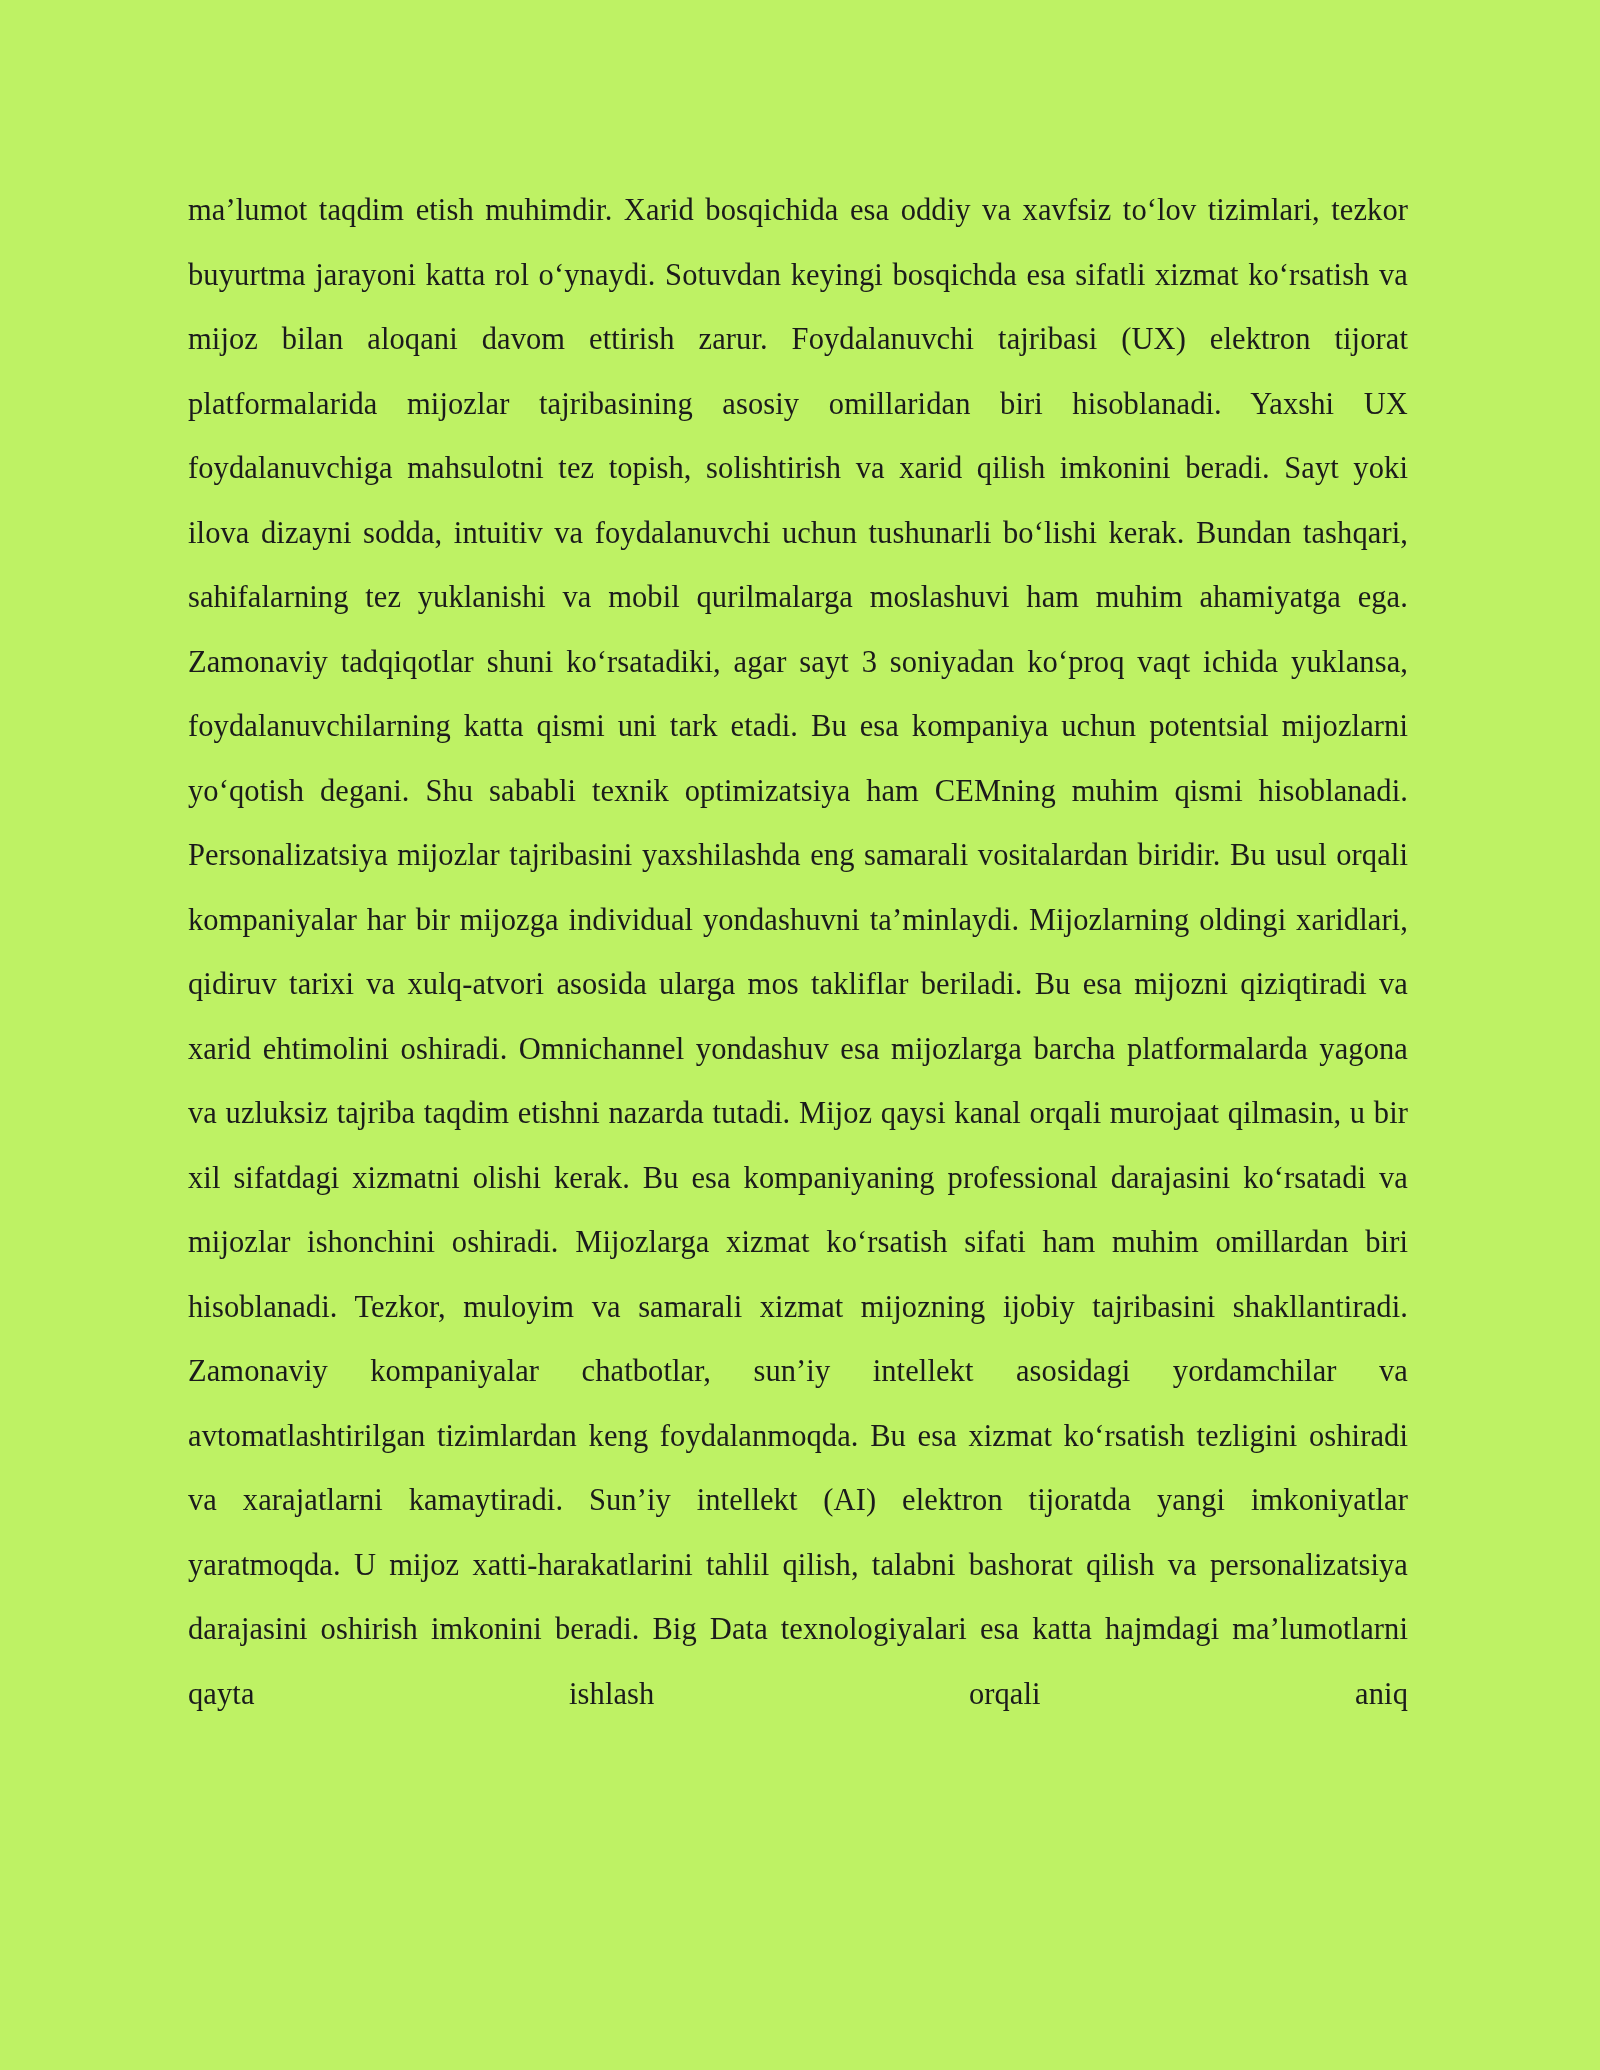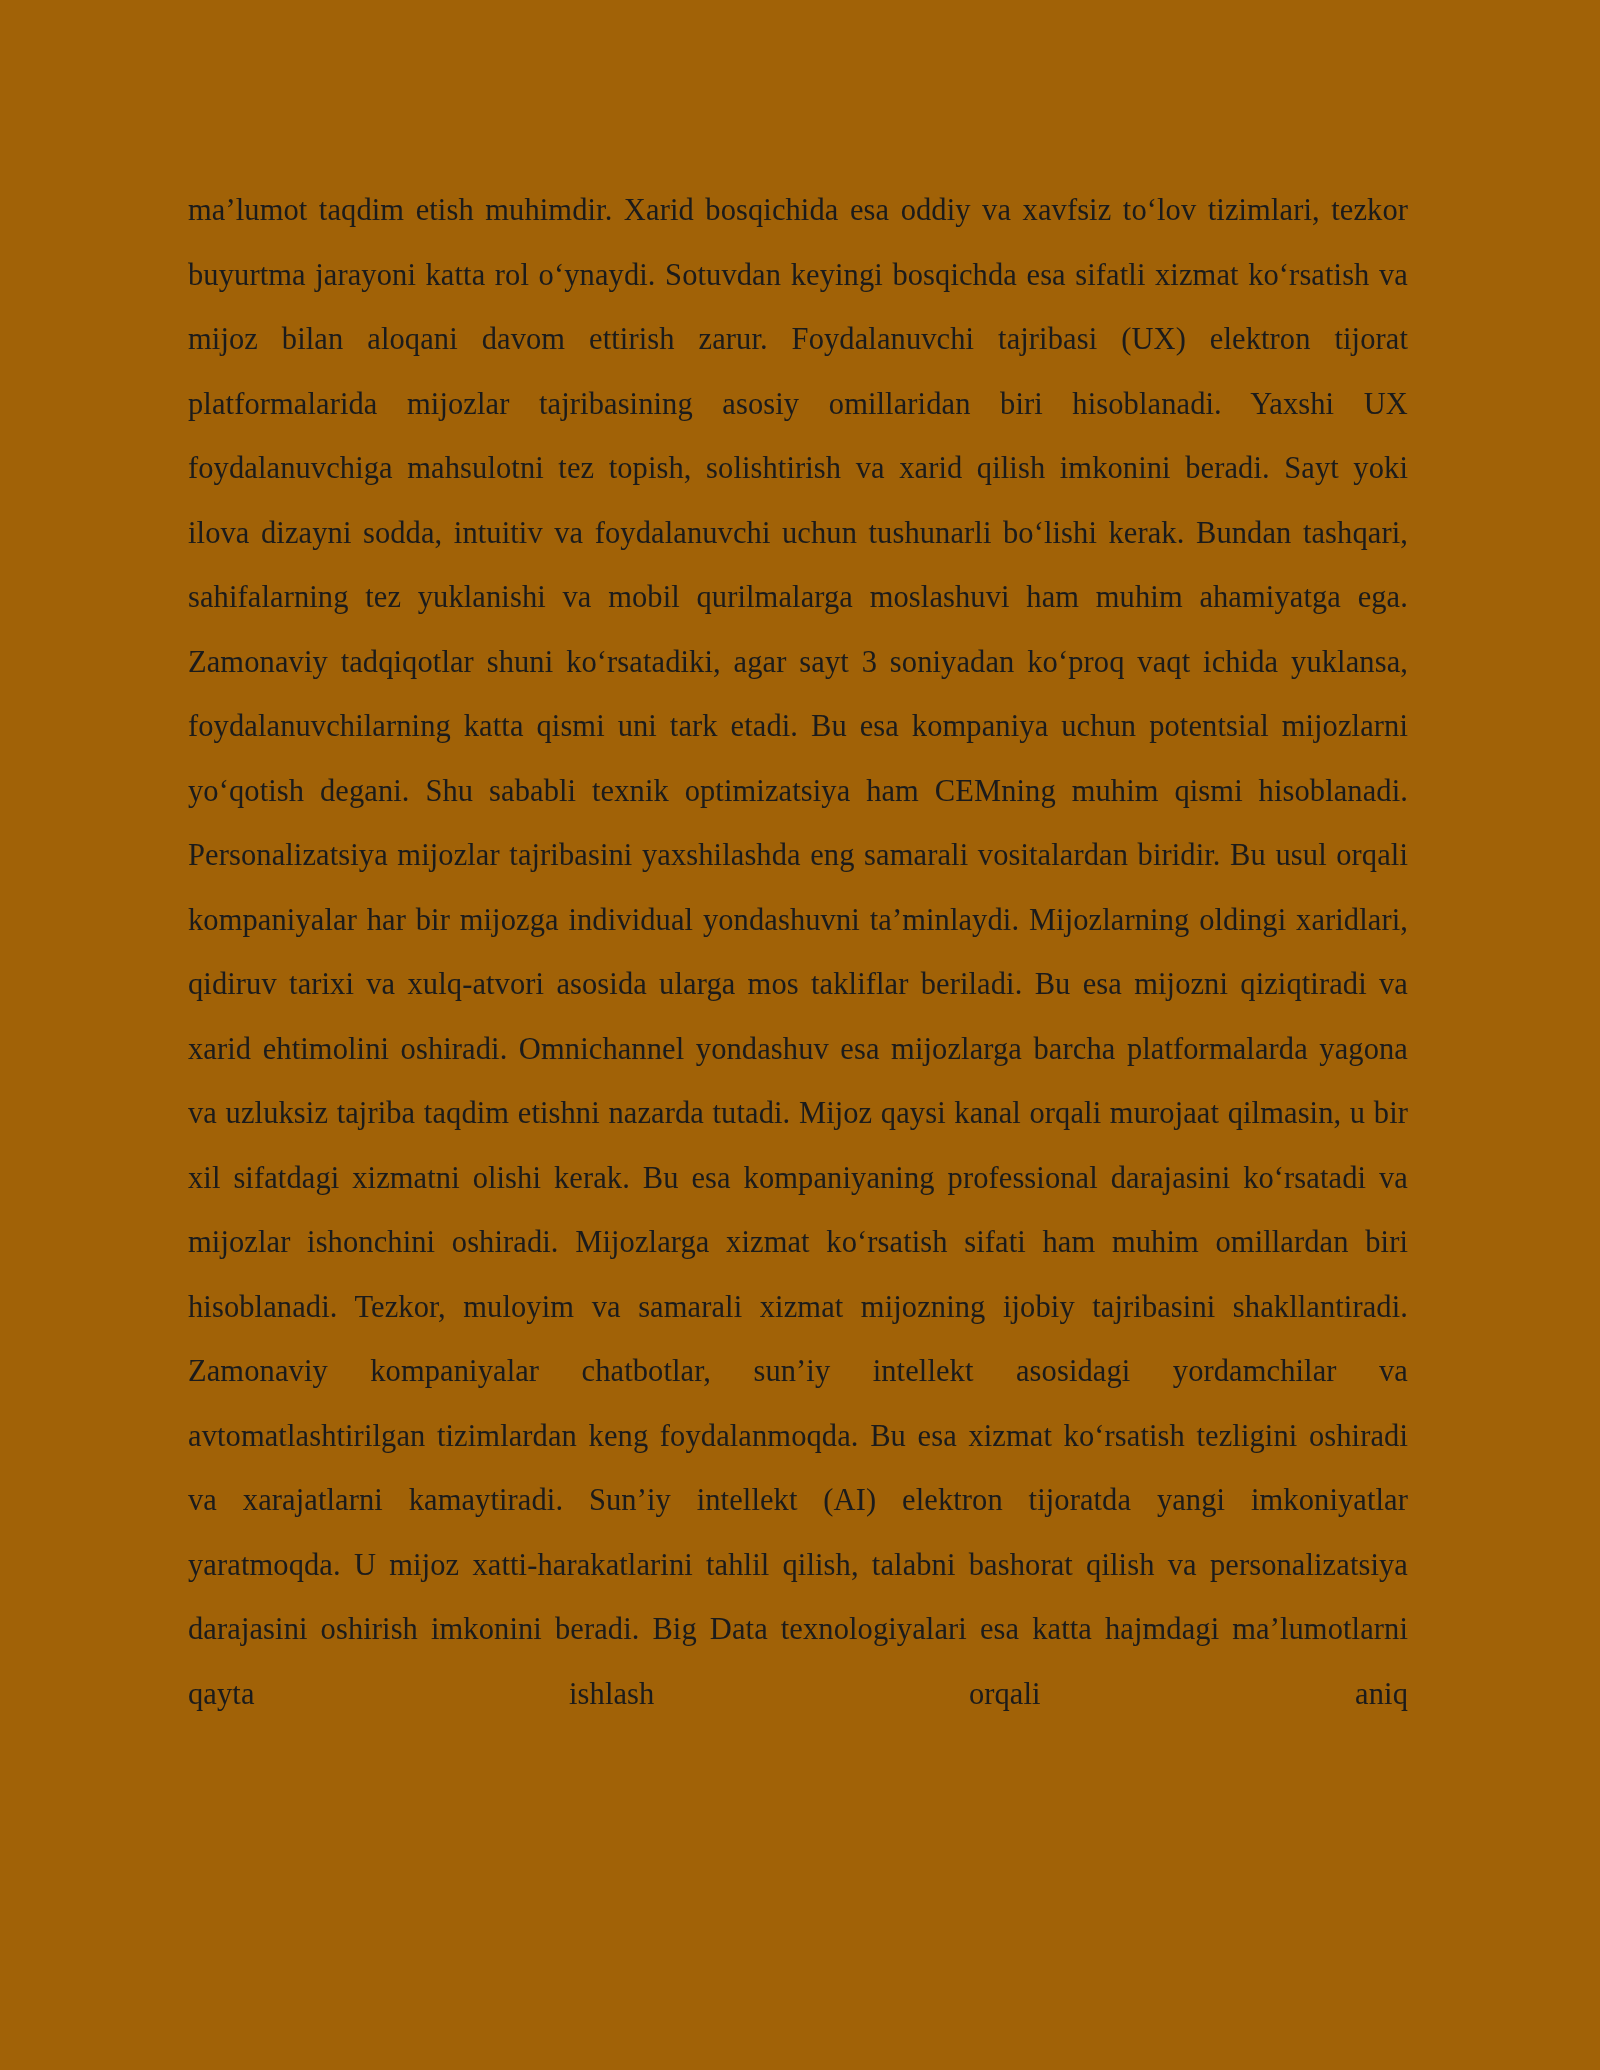--- a/index.html
+++ b/index.html
@@ -9,21 +9,21 @@
   }
   body {
     width: 1600px;
     min-height: 2070px;
     font-family: "Liberation Serif", serif;
   }
   .page {
     position: relative;
     width: 1600px;
     height: 2070px;
-    background: #a16207;
+    background: #bef264;
     box-sizing: border-box;
     overflow: hidden;
   }
   .page-body {
     position: absolute;
     left: 188px;
     top: 178px;
     width: 1220px;
   }
   .doc-paragraph {

